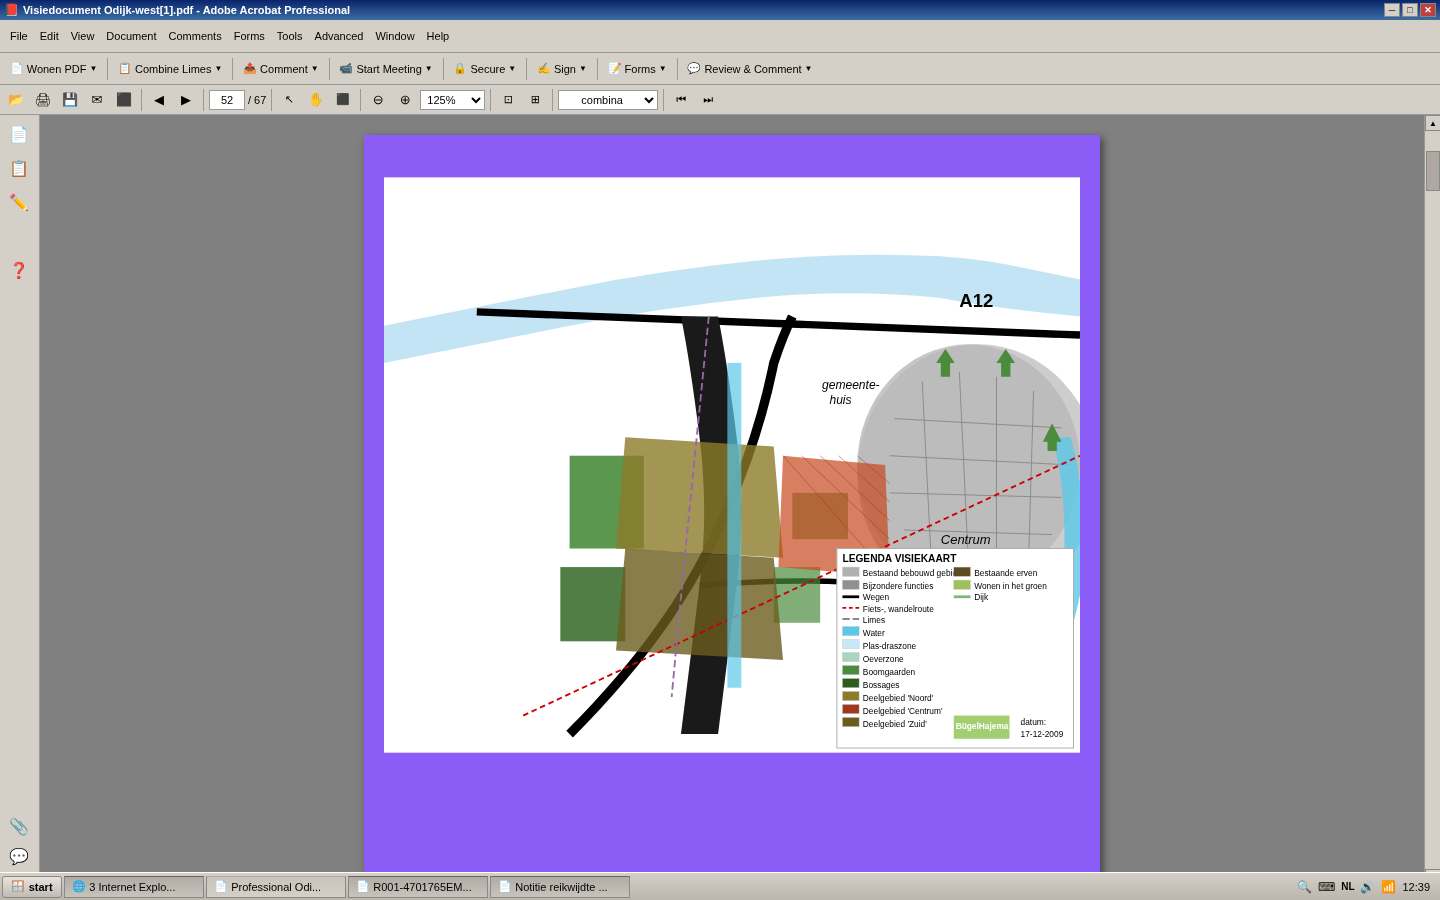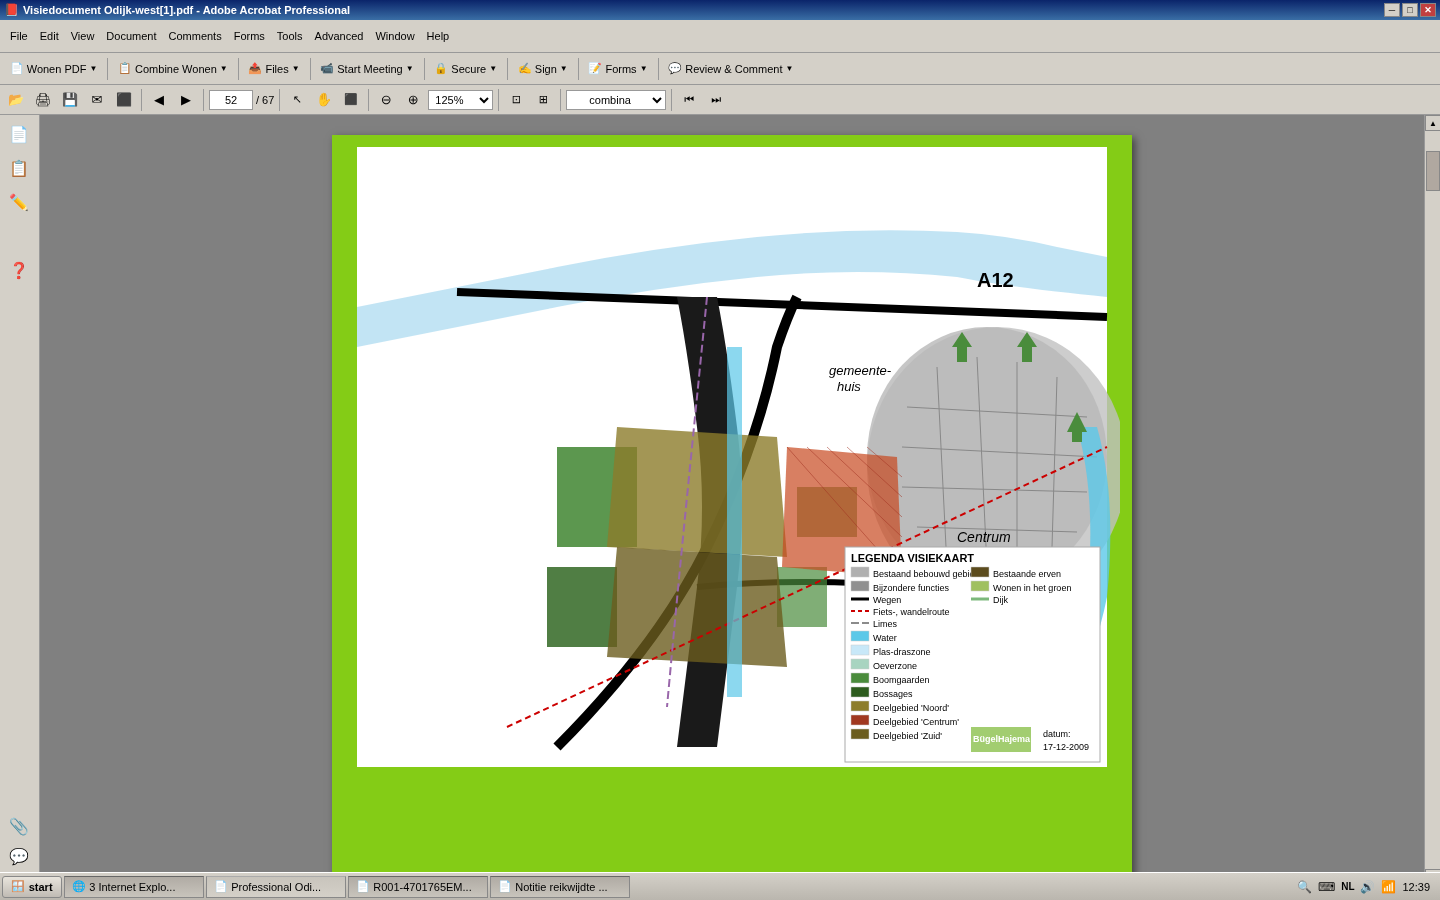--- a/index.html
+++ b/index.html
@@ -70,21 +70,21 @@
     }
     .tb2-btn {
       width: 24px; height: 22px;
       display: flex; align-items: center; justify-content: center;
       background: #d4d0c8;
       border: 1px solid transparent;
       cursor: pointer;
       font-size: 13px;
     }
     .tb2-input {
-      width: 44px; height: 20px;
+      width: 36px; height: 20px;
       border: 1px solid #999;
       text-align: center;
       font-size: 11px;
       background: white;
     }
     .tb2-label { font-size: 11px; color: #000; }
     .tb2-zoom-select {
       height: 20px;
       border: 1px solid #999;
       font-size: 11px;
@@ -128,25 +128,25 @@
     
     #pdf-area {
       flex: 1;
       overflow: auto;
       display: flex;
       justify-content: center;
       padding: 20px;
       background: #808080;
     }
     #pdf-page {
-      background: #84cc16;
-      width: 800px;
+      background: #8b5cf6;
+      width: 736px;
       min-height: 750px;
       box-shadow: 3px 3px 8px rgba(0,0,0,0.5);
-      padding: 12px;
+      padding: 20px;
       position: relative;
     }
 
     
     #right-scrollbar {
       width: 16px;
       background: #d4d0c8;
       border-left: 1px solid #999;
       display: flex; flex-direction: column;
     }
@@ -260,27 +260,27 @@
 
 <div id="toolbar1">
   <div class="tb-btn">
     <span>📄</span>
     <span>Wonen PDF</span>
     <span class="tb-dropdown-arrow">▼</span>
   </div>
   <div class="tb-separator"></div>
   <div class="tb-btn">
     <span>📋</span>
-    <span>Combine Wonen</span>
+    <span>Combine Limes</span>
     <span class="tb-dropdown-arrow">▼</span>
   </div>
   <div class="tb-separator"></div>
   <div class="tb-btn">
     <span>📤</span>
-    <span>Files</span>
+    <span>Comment</span>
     <span class="tb-dropdown-arrow">▼</span>
   </div>
   <div class="tb-separator"></div>
   <div class="tb-btn">
     <span>📹</span>
     <span>Start Meeting</span>
     <span class="tb-dropdown-arrow">▼</span>
   </div>
   <div class="tb-separator"></div>
   <div class="tb-btn">

